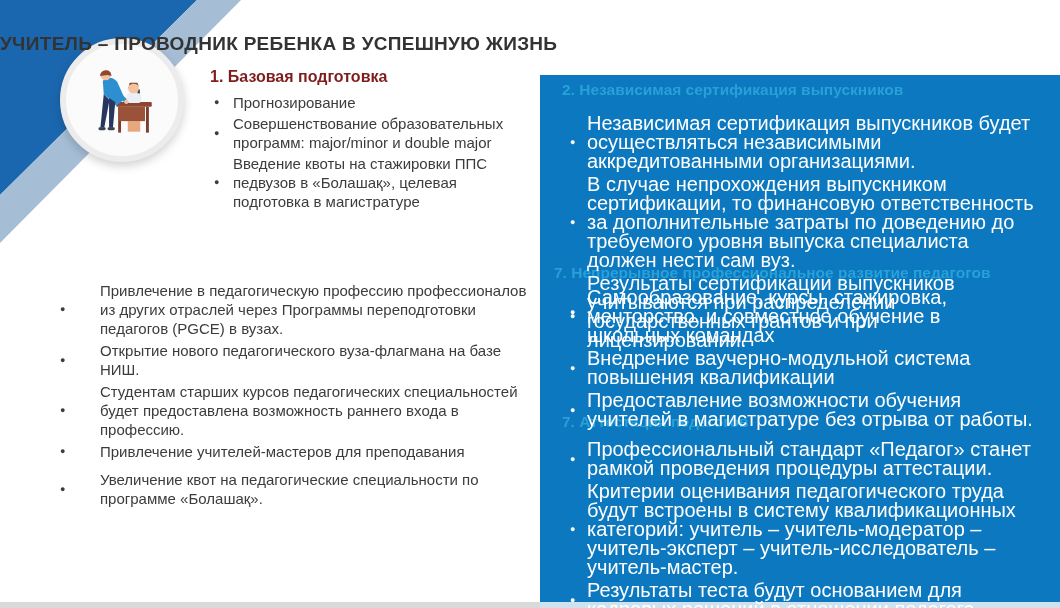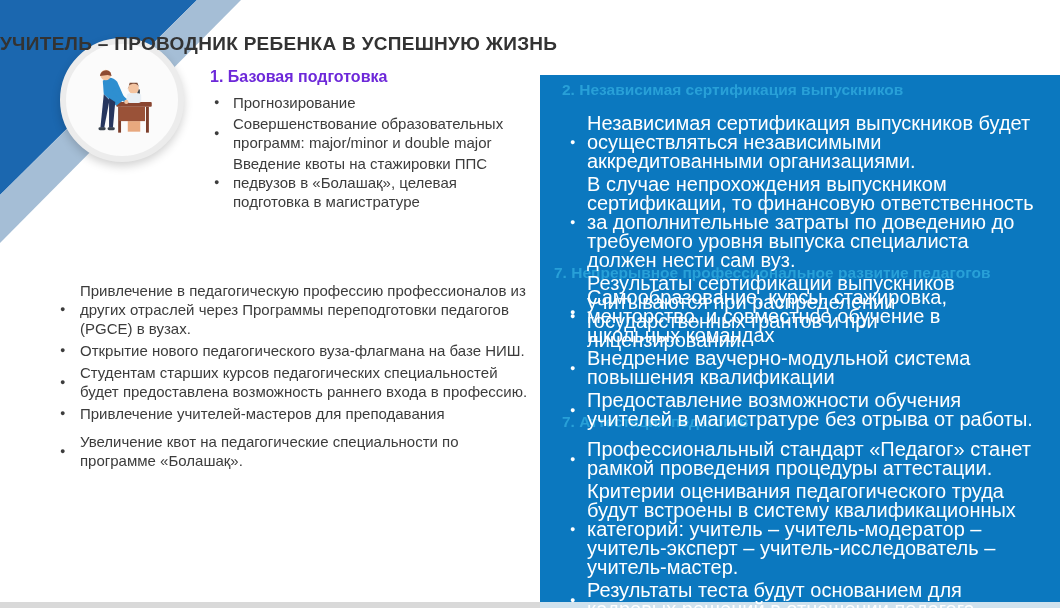--- a/index.html
+++ b/index.html
@@ -31,28 +31,28 @@
     font-size:19px;font-weight:700;color:#333;letter-spacing:.3px;}
 
   
   .item{display:flex;align-items:center;}
   .dot{flex:none;font-size:9px;line-height:19px;}
   .dot::before{content:"\25CF";}
   .txt{flex:1;}
 
   
   .sec1{position:absolute;left:210px;top:68px;width:302px;}
-  .sec1 h2{margin:0 0 7px 0;font-size:16px;font-weight:700;color:#6d28d9;}
+  .sec1 h2{margin:0 0 7px 0;font-size:16px;font-weight:700;color:#7f1d1d;}
   .sec1 .item{margin-bottom:2px;font-size:15px;line-height:19px;}
   .sec1 .dot{width:19px;padding-left:4px;}
 
   
   .left-list{position:absolute;left:52px;top:281px;width:478px;font-size:15px;line-height:19px;}
   .left-list .dot{width:20px;padding-left:8px;}
-  .left-list .item{margin-bottom:3px;}
+  .left-list .item{margin-bottom:3px;gap:20px;}
   .left-list .item:nth-child(4){margin-bottom:9px;}
   .left-list .item:nth-child(5){margin-bottom:8px;}
 
   
   .panel{position:absolute;left:540px;top:75px;width:520px;height:527px;background:#0b78bf;color:#fff;}
   .panel h2{margin:0;font-size:15.5px;font-weight:700;color:#28a0d8;}
   .panel .item{margin-bottom:4px;font-size:20px;line-height:19px;}
   .panel .dot{width:17px;padding-left:0;}
   .sec2{position:absolute;left:30px;right:25px;top:6px;z-index:2;}
   .sec2 h2{margin-bottom:15px;}

